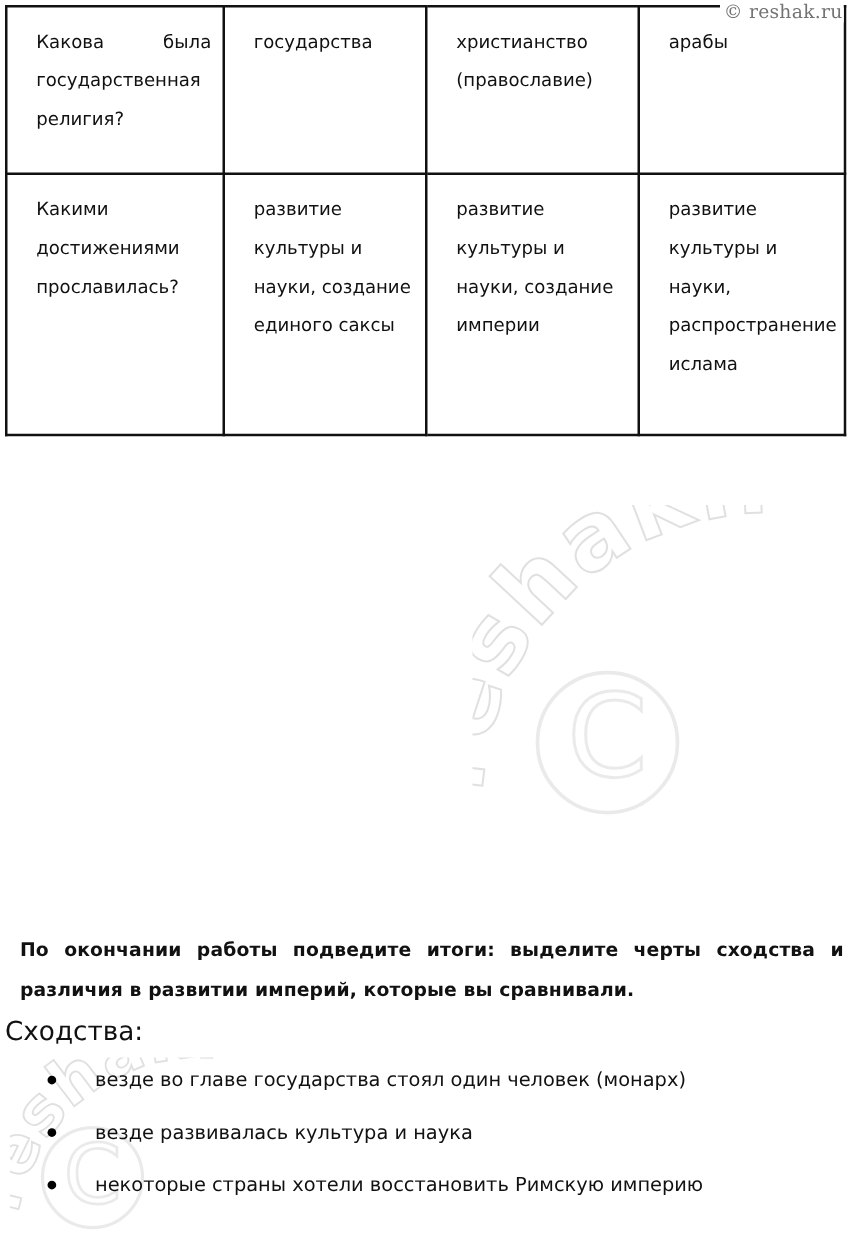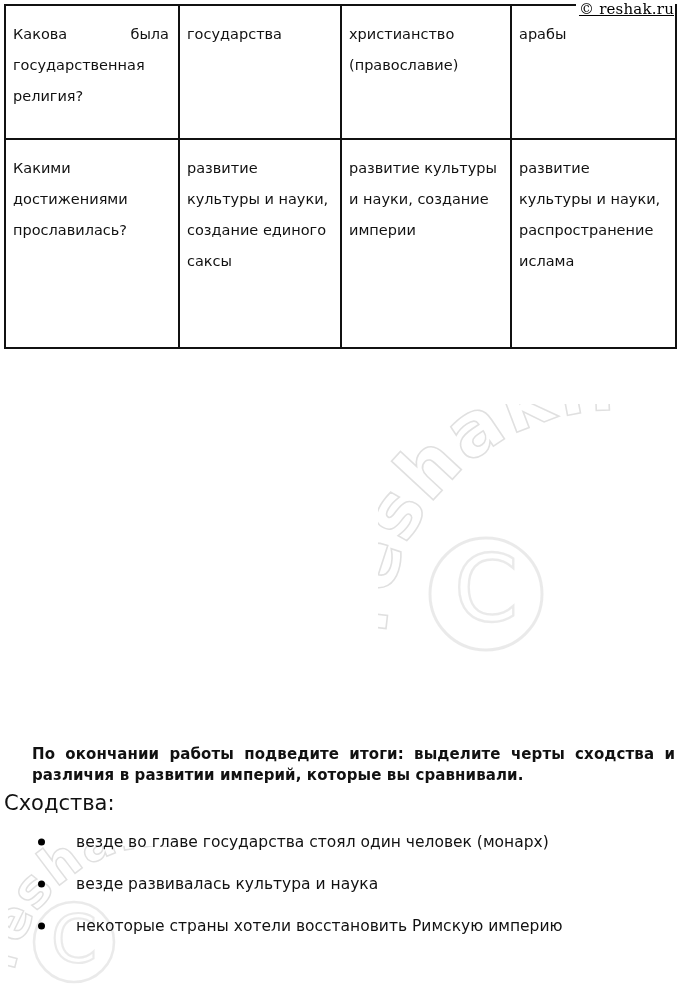--- a/index.html
+++ b/index.html
@@ -36,47 +36,46 @@
   }
   .wm-arc svg { display: block; }
 
   .corner-mark {
     position: absolute;
     top: 1px;
     right: 4px;
     font-family: "DejaVu Serif", serif;
     font-size: 15px;
     letter-spacing: 0.2px;
-    color: #000000;
+    color: #737373;
     z-index: 4;
     background: #fff;
     padding: 0 1px 0 3px;
     line-height: 17px;
     white-space: nowrap;
-    text-decoration: underline;
   }
 
   
   .tbl-wrap {
     position: absolute;
     left: 4px;
     top: 4px;
     width: 671px;
     z-index: 2;
   }
   table.compare {
     border-collapse: collapse;
     width: 671px;
     table-layout: fixed;
     background: transparent;
   }
   table.compare td {
     border: 2px solid #111;
     vertical-align: top;
-    padding: 13px 9px 10px 7px;
+    padding: 13px 9px 10px 23px;
     font-size: 14.5px;
     line-height: 31px;
     background: transparent;
   }
   td.qcol {
     text-align: justify;
     text-align-last: justify;
     hyphens: none;
   }
   td.qcol .nj { text-align: left; text-align-last: left; }
@@ -95,24 +94,24 @@
   .prose {
     position: absolute;
     left: 4px;
     top: 744px;
     width: 671px;
     z-index: 2;
   }
   .lead {
     font-weight: bold;
     font-size: 15px;
-    line-height: 21px;
+    line-height: 32px;
     text-align: justify;
     text-align-last: left;
-    margin: 0 0 3px 16px;
+    margin: 0 0 3px 0;
     letter-spacing: 0.1px;
     padding-left: 12px;
   }
   .sub {
     font-size: 21px;
     line-height: 28px;
     margin: 0;
   }
   ul.simlist {
     list-style: none;

